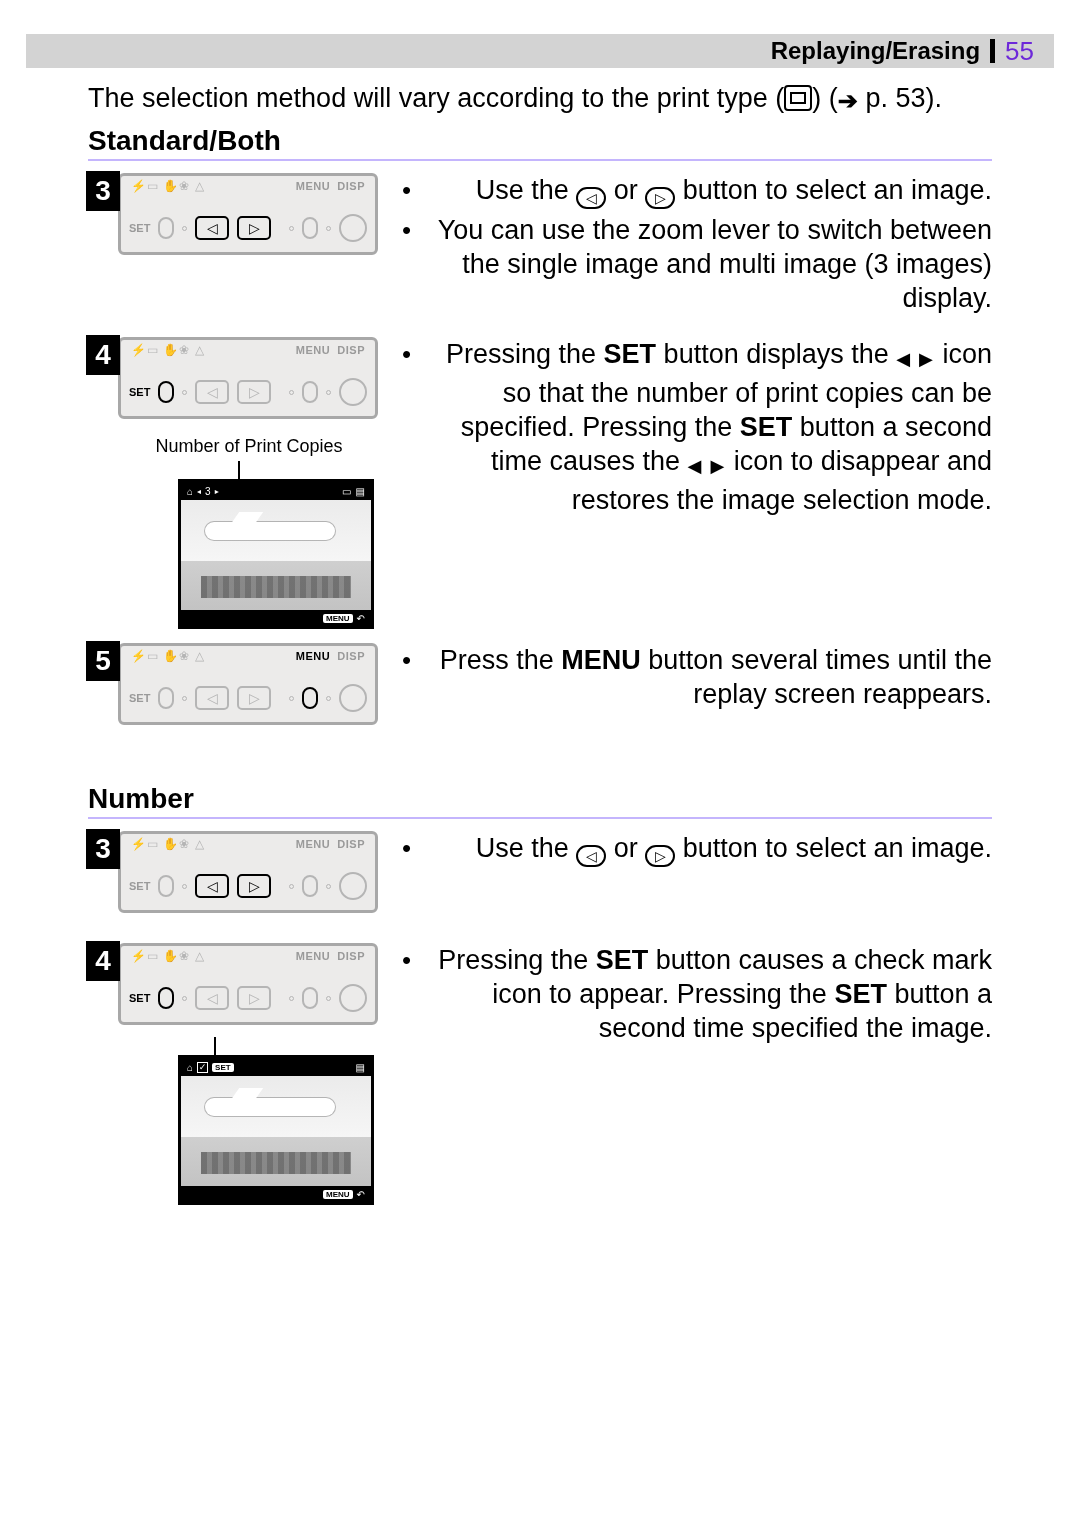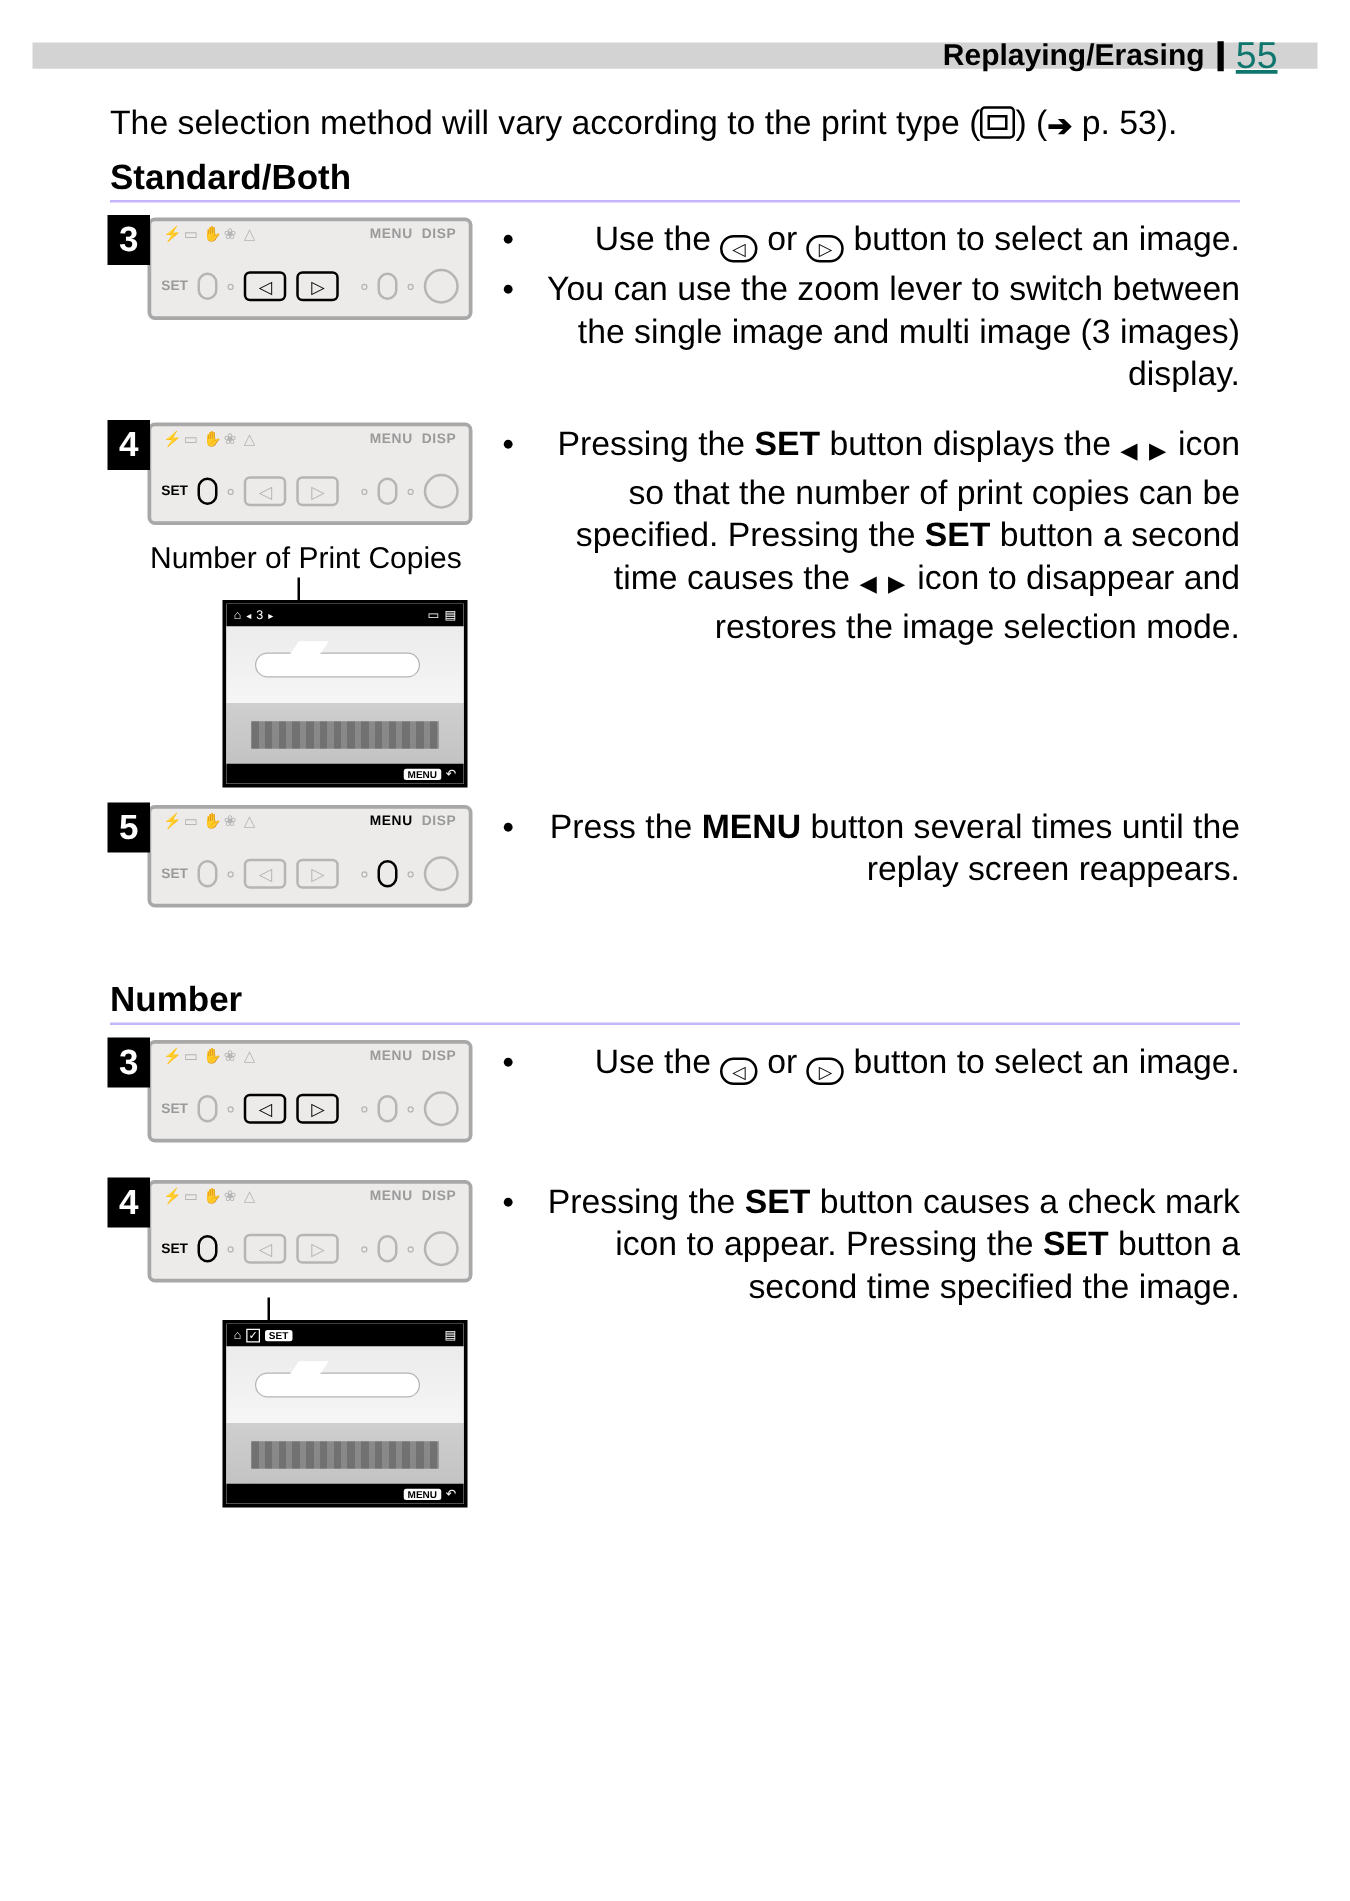--- a/index.html
+++ b/index.html
@@ -7,31 +7,31 @@
     width: 1080px;
     height: 1521px;
     background: #fff;
     font-family: "Helvetica Neue", Arial, sans-serif;
     color: #000;
     position: relative;
   }
   .gray-bar {
     position: absolute;
     left: 26px; right: 26px; top: 34px;
-    height: 21px;
+    height: 34px;
     background: #d3d3d3;
     display: flex;
     justify-content: flex-end;
     align-items: center;
-    padding-right: 32px;
+    padding-right: 20px;
     gap: 10px;
   }
   .section-label { font-weight: 700; font-size: 24px; }
   .header-divider { width: 5px; height: 24px; background: #000; }
-  .page-no { font-size: 30px; color: #0f766e; font-weight: 400; text-decoration: underline; }
+  .page-no { font-size: 26px; color: #6d28d9; font-weight: 400; }
   .content {
     position: absolute;
     left: 88px; right: 88px; top: 80px;
   }
   .intro { font-size: 27px; line-height: 36px; margin-bottom: 6px; }
   .doc-icon {
     display: inline-block;
     vertical-align: -4px;
     width: 28px; height: 26px;
     border: 2px solid #000;
@@ -101,21 +101,21 @@
     color: #b5b5b5; font-size: 14px;
   }
   .circle-btn {
     width: 28px; height: 28px; border: 2px solid #b5b5b5; border-radius: 50%; display: inline-block;
   }
 
   
   .hl-dark-border { border-color: #000 !important; color: #000 !important; }
   .hl-dark-txt { color: #000 !important; }
 
-  .caption { font-size: 24px; line-height: 30px; margin-top: 4px; margin-left: 32px; }
+  .caption { font-size: 18px; line-height: 30px; margin-top: 4px; margin-left: 32px; text-align: center; }
   .callout-line { width: 2px; height: 18px; background: #000; margin-left: 150px; }
   .callout-line2 { width: 2px; height: 18px; background: #000; margin-left: 126px; }
 
   
   .photo {
     width: 196px; height: 150px; margin-left: 90px; position: relative;
     border: 3px solid #000; background: #efefef; overflow: hidden;
   }
   .photo .sky { position: absolute; inset: 0; background: linear-gradient(#e8e8e8,#f6f6f6 55%,#cfcfcf 55%,#bfbfbf); }
   .photo .plane {

